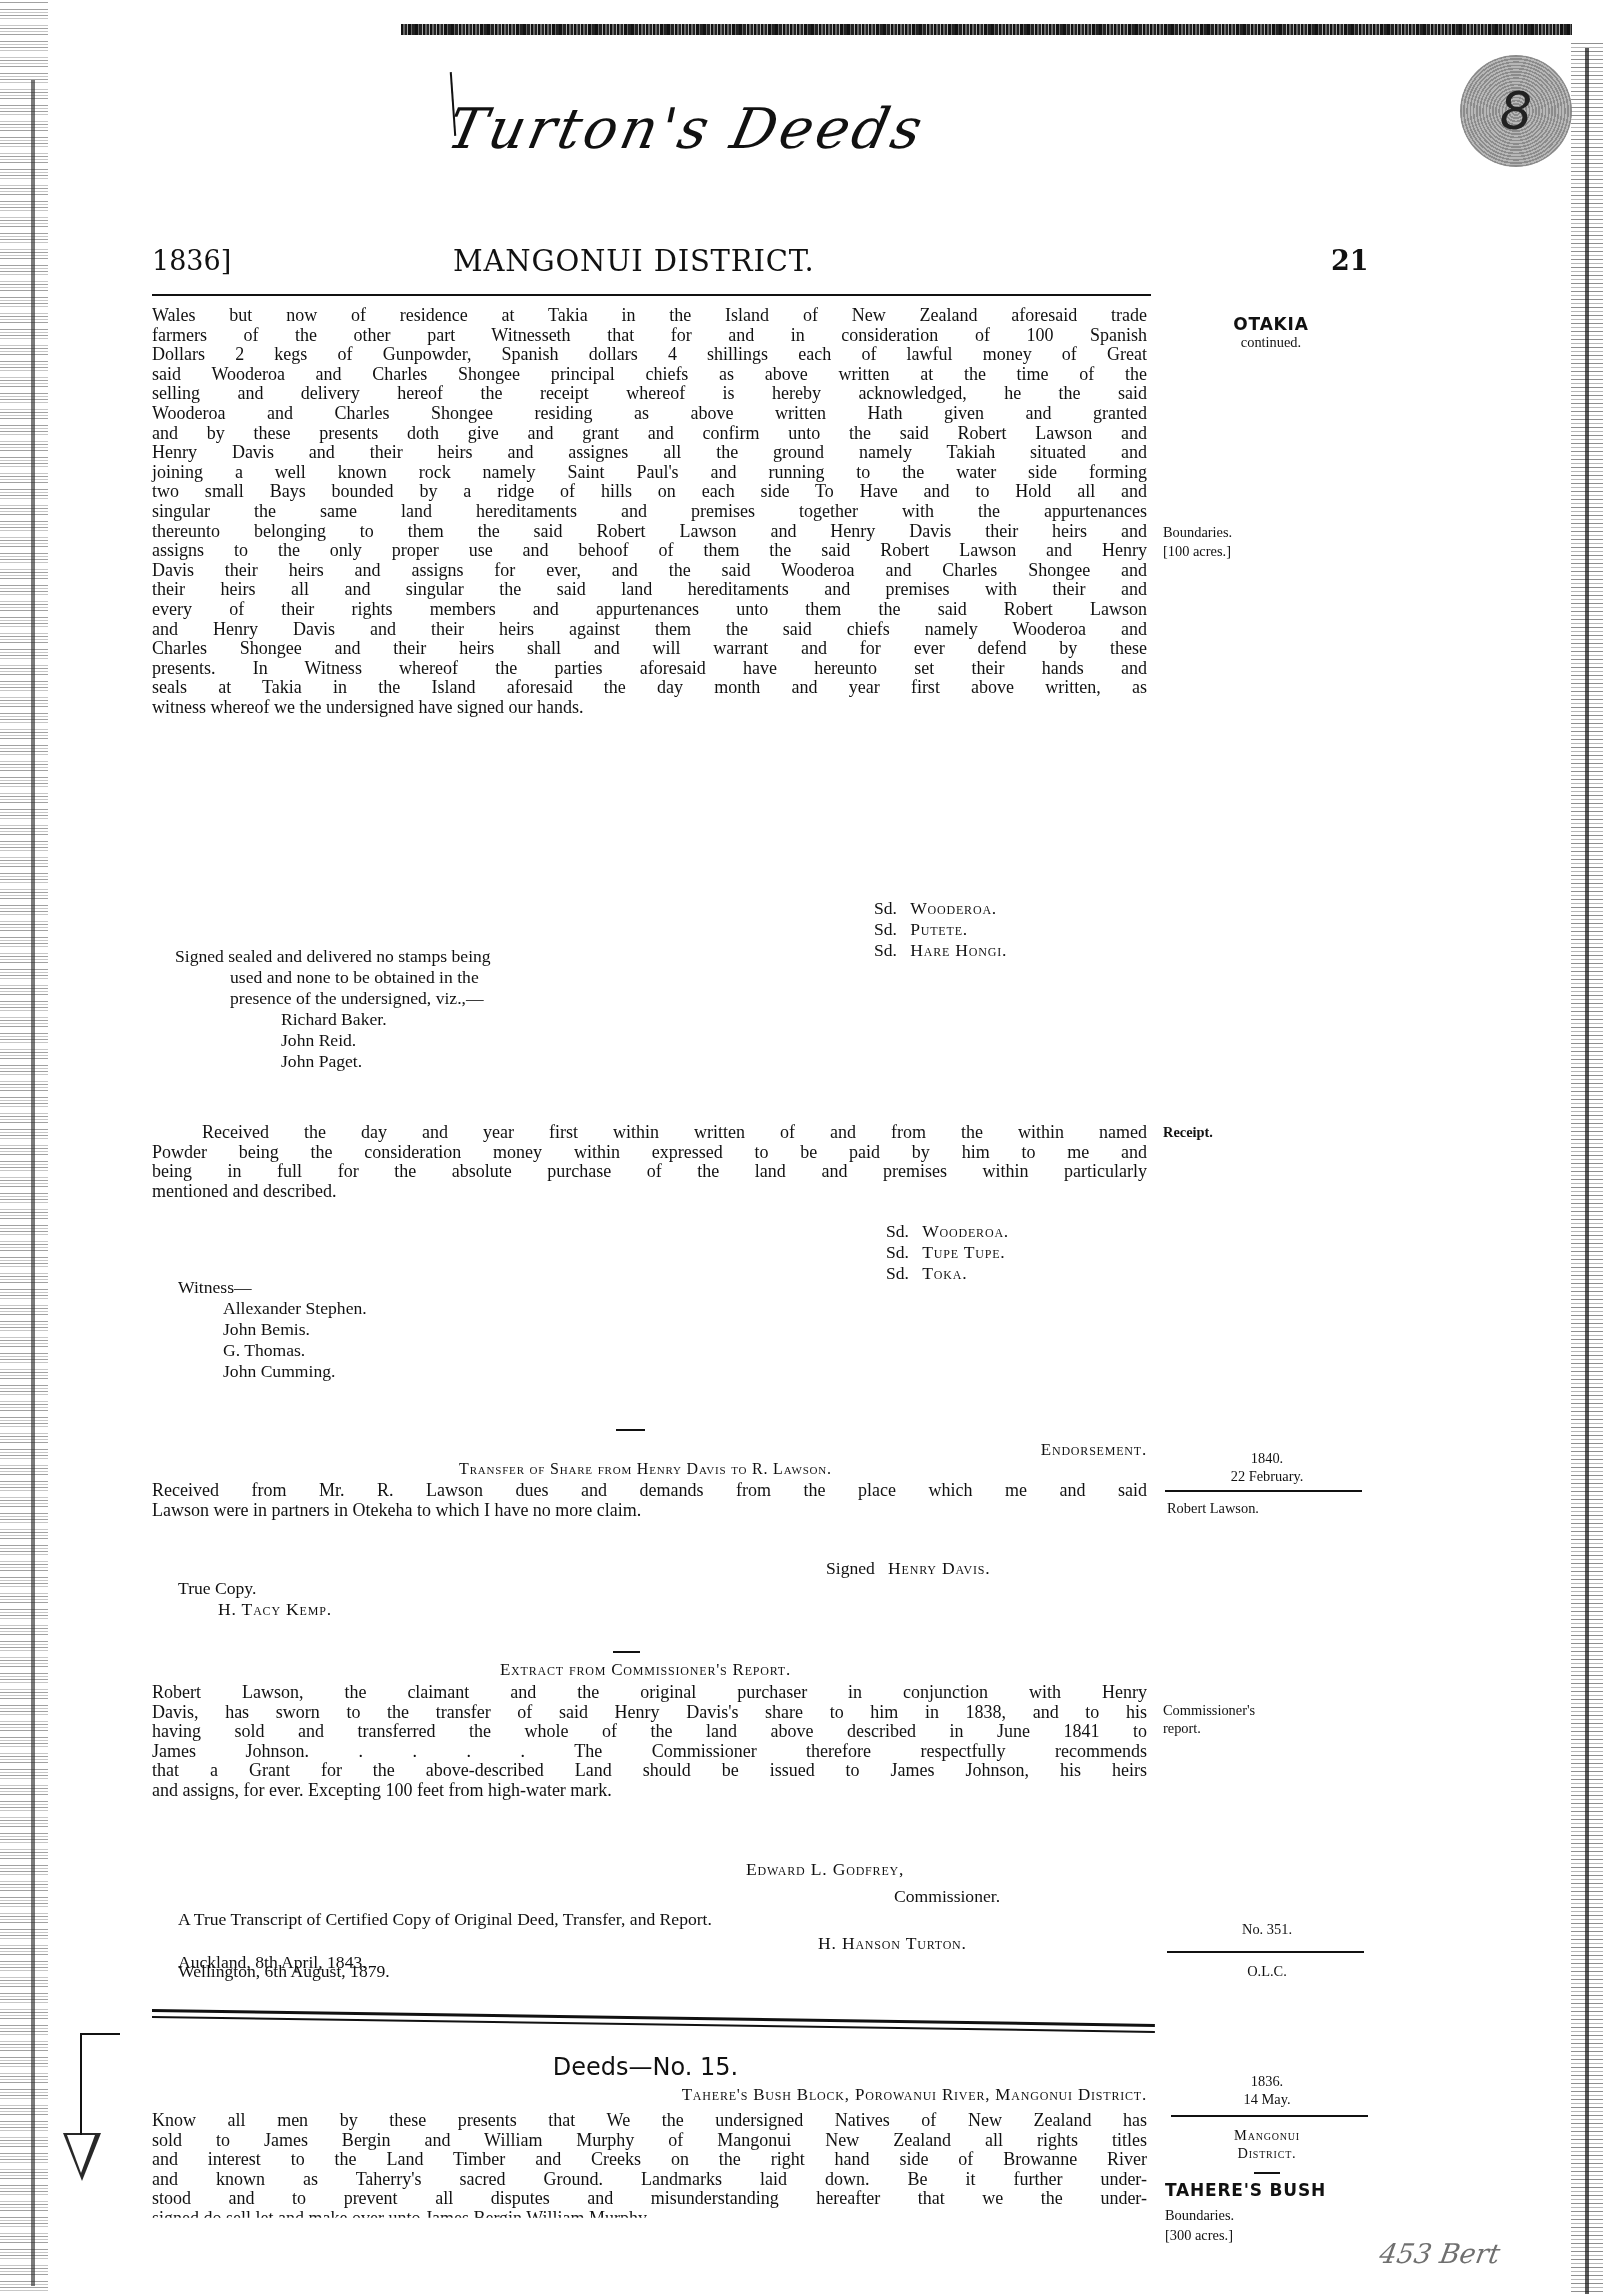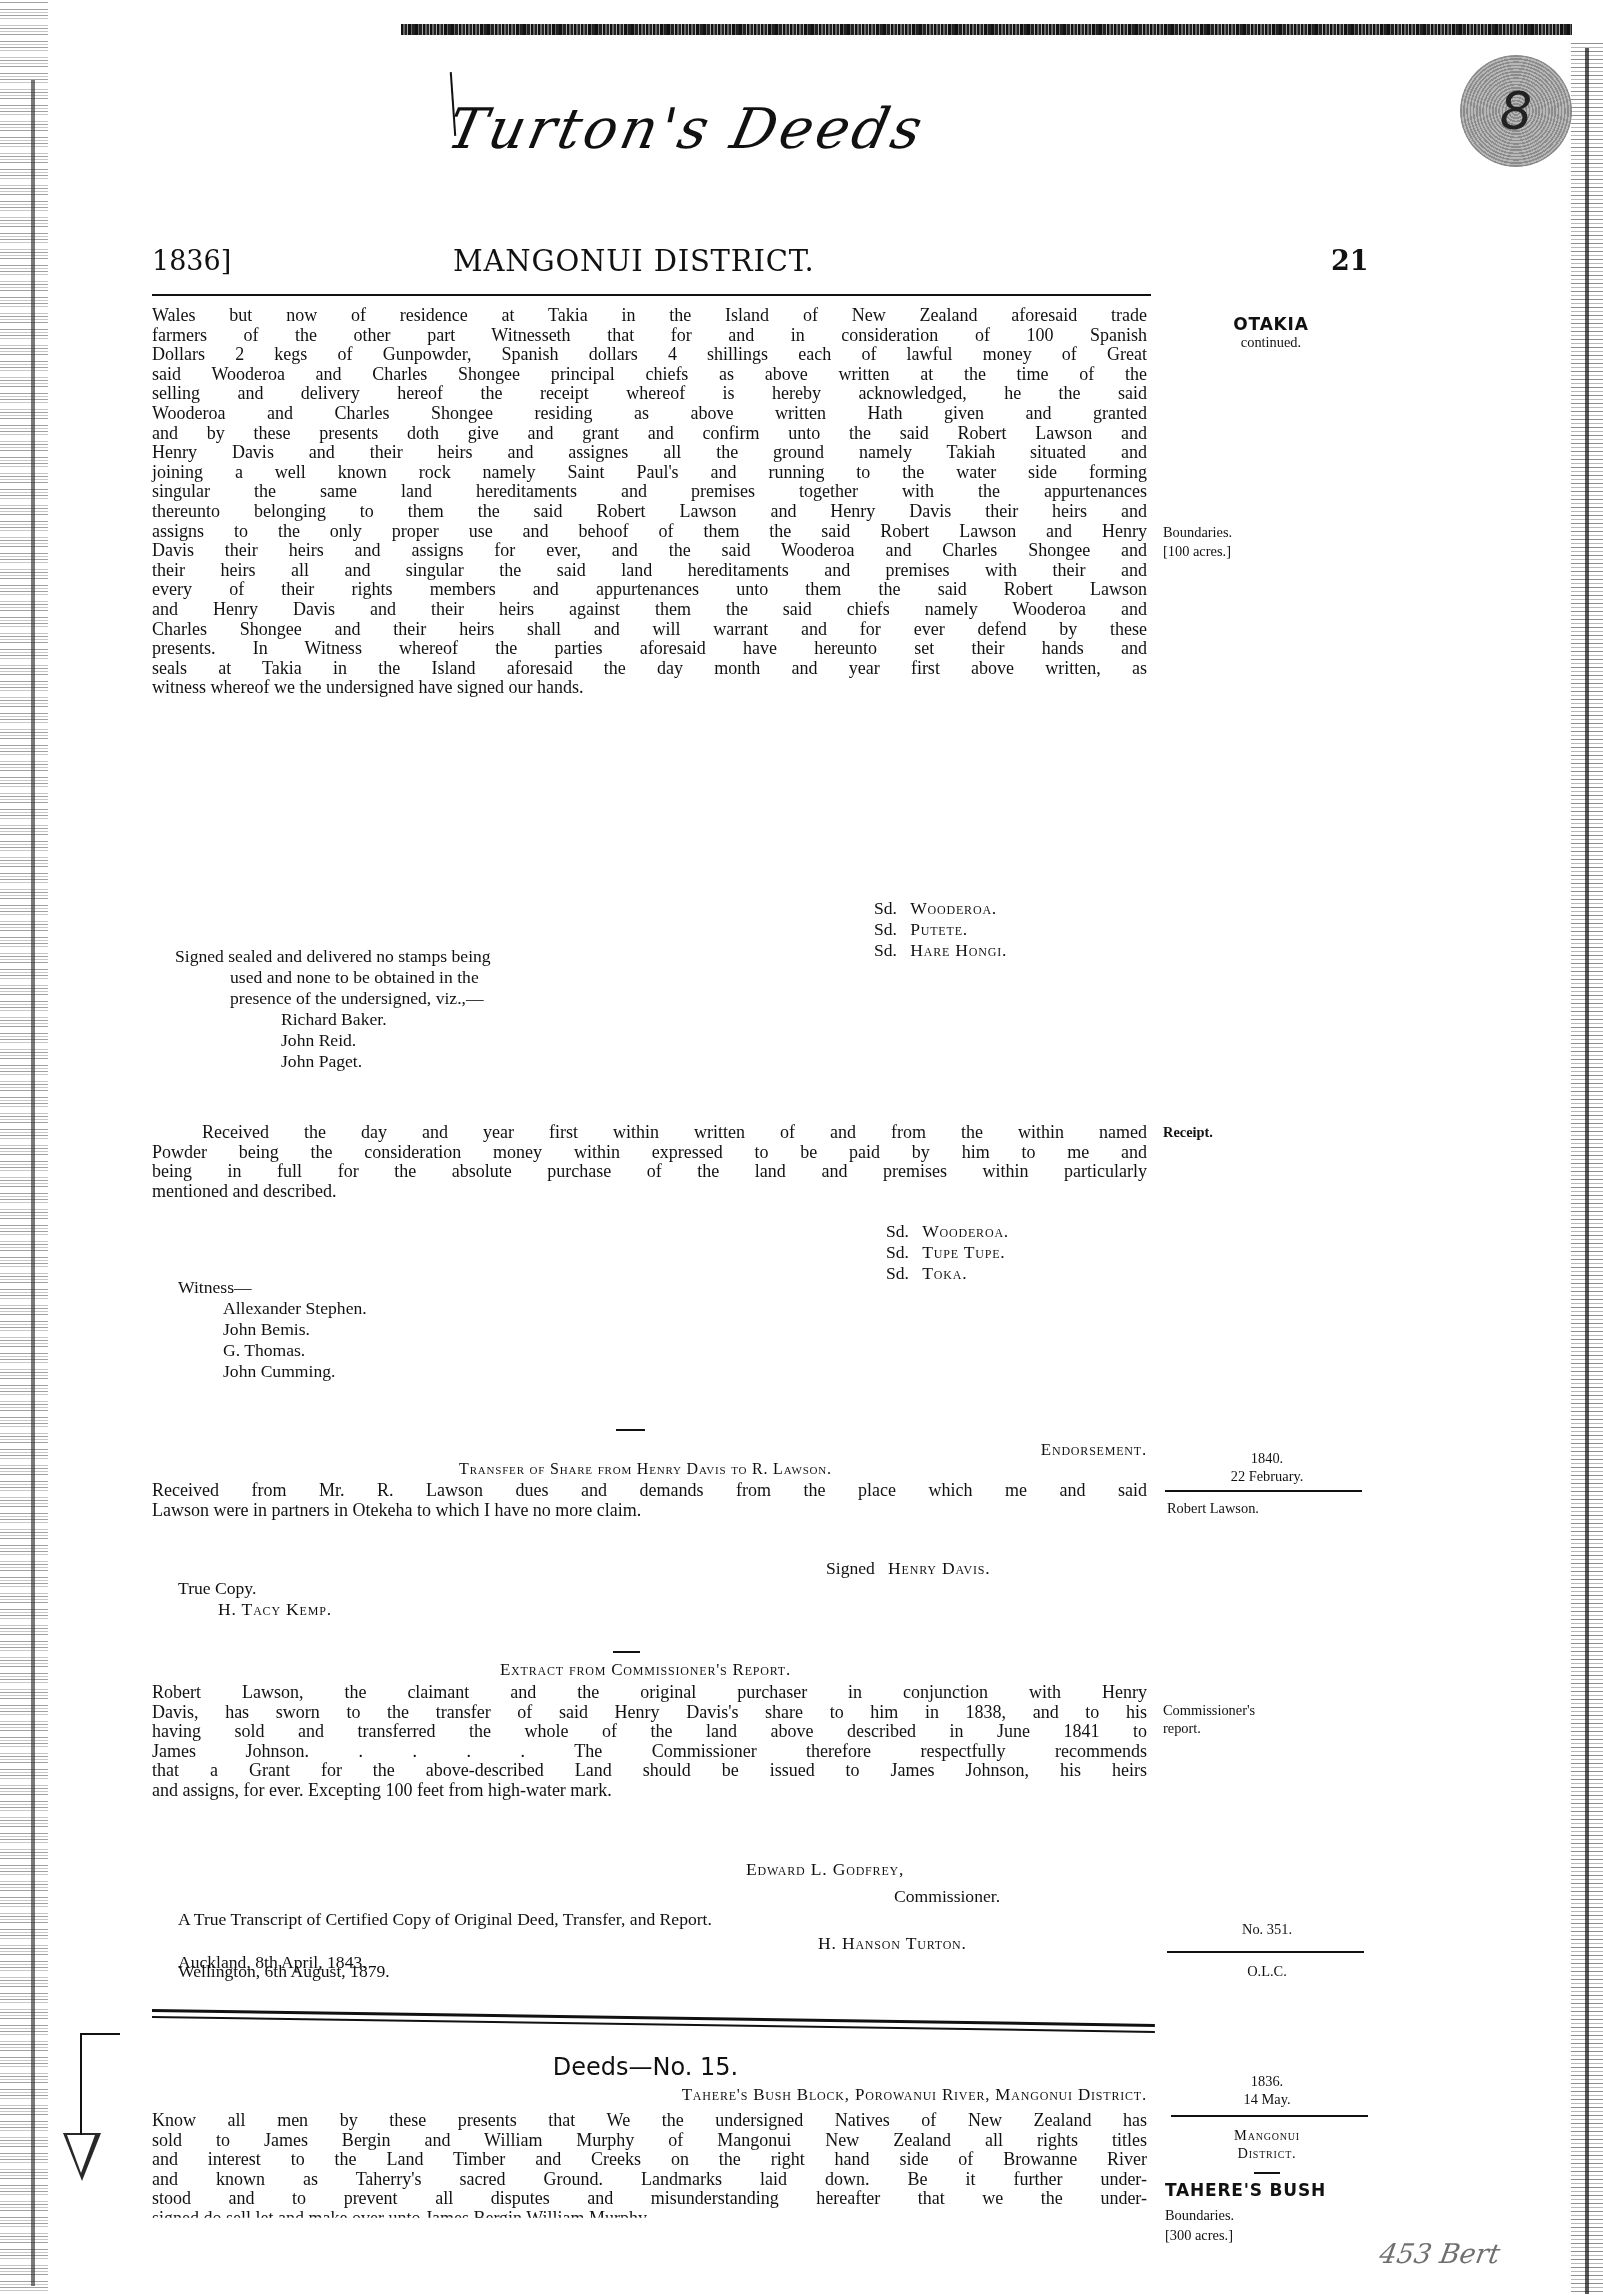--- a/index.html
+++ b/index.html
@@ -73,20 +73,21 @@
 <div class="abs body-text" style="left:152px;top:306px;width:995px;">
   <span class="line">Wales but now of residence at Takia in the Island of New Zealand aforesaid trade</span>
   <span class="line">farmers of the other part Witnesseth that for and in consideration of 100 Spanish</span>
   <span class="line">Dollars 2 kegs of Gunpowder, Spanish dollars 4 shillings each of lawful money of Great</span>
   <span class="line">said Wooderoa and Charles Shongee principal chiefs as above written at the time of the</span>
   <span class="line">selling and delivery hereof the receipt whereof is hereby acknowledged, he the said</span>
   <span class="line">Wooderoa and Charles Shongee residing as above written Hath given and granted</span>
   <span class="line">and by these presents doth give and grant and confirm unto the said Robert Lawson and</span>
   <span class="line">Henry Davis and their heirs and assignes all the ground namely Takiah situated and</span>
   <span class="line">joining a well known rock namely Saint Paul's and running to the water side forming</span>
+  <span class="line">two small Bays bounded by a ridge of hills on each side To Have and to Hold all and</span>
   <span class="line">singular the same land hereditaments and premises together with the appurtenances</span>
   <span class="line">thereunto belonging to them the said Robert Lawson and Henry Davis their heirs and</span>
   <span class="line">assigns to the only proper use and behoof of them the said Robert Lawson and Henry</span>
   <span class="line">Davis their heirs and assigns for ever, and the said Wooderoa and Charles Shongee and</span>
   <span class="line">their heirs all and singular the said land hereditaments and premises with their and</span>
   <span class="line">every of their rights members and appurtenances unto them the said Robert Lawson</span>
   <span class="line">and Henry Davis and their heirs against them the said chiefs namely Wooderoa and</span>
   <span class="line">Charles Shongee and their heirs shall and will warrant and for ever defend by these</span>
   <span class="line">presents.  In Witness whereof the parties aforesaid have hereunto set their hands and</span>
   <span class="line">seals at Takia in the Island aforesaid the day month and year first above written, as</span>

